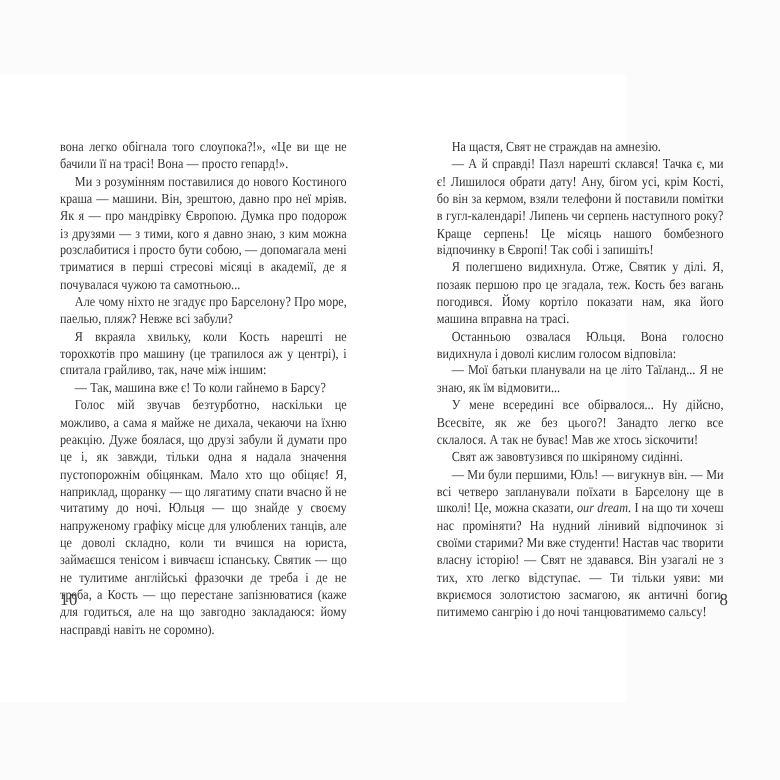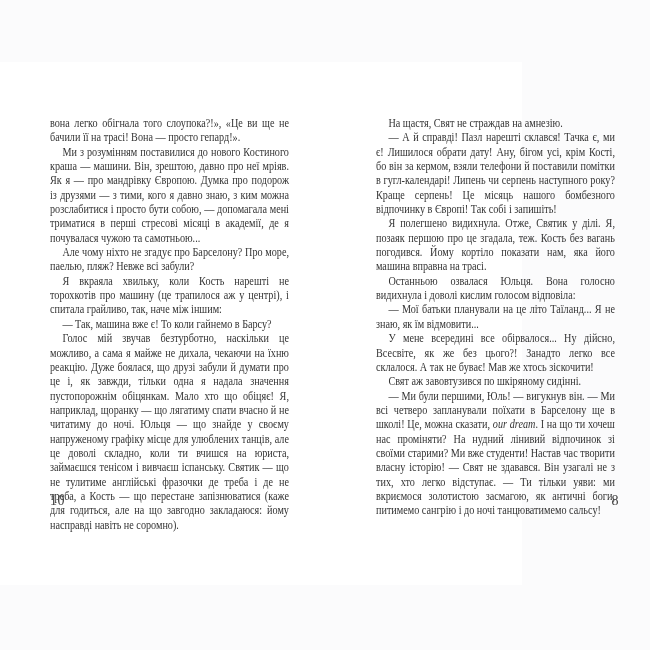--- a/index.html
+++ b/index.html
@@ -21,21 +21,21 @@
     width: 522px;
     height: 523px;
     background: #ffffff;
   }
   .page {
     position: absolute;
     top: 0;
     height: 100%;
   }
   .page-left  { left: 50px;  width: 240px; }
-  .page-right { left: 364px; width: 243px; margin-left: 12px; }
+  .page-right { left: 364px; width: 243px; }
   .text-block {
     position: absolute;
     top: 54px;
     left: 0;
     width: 270px;
     transform: scaleX(0.885);
     transform-origin: 0 0;
     font-size: 11.5px;
     line-height: 14.35px;
     color: #333333;

